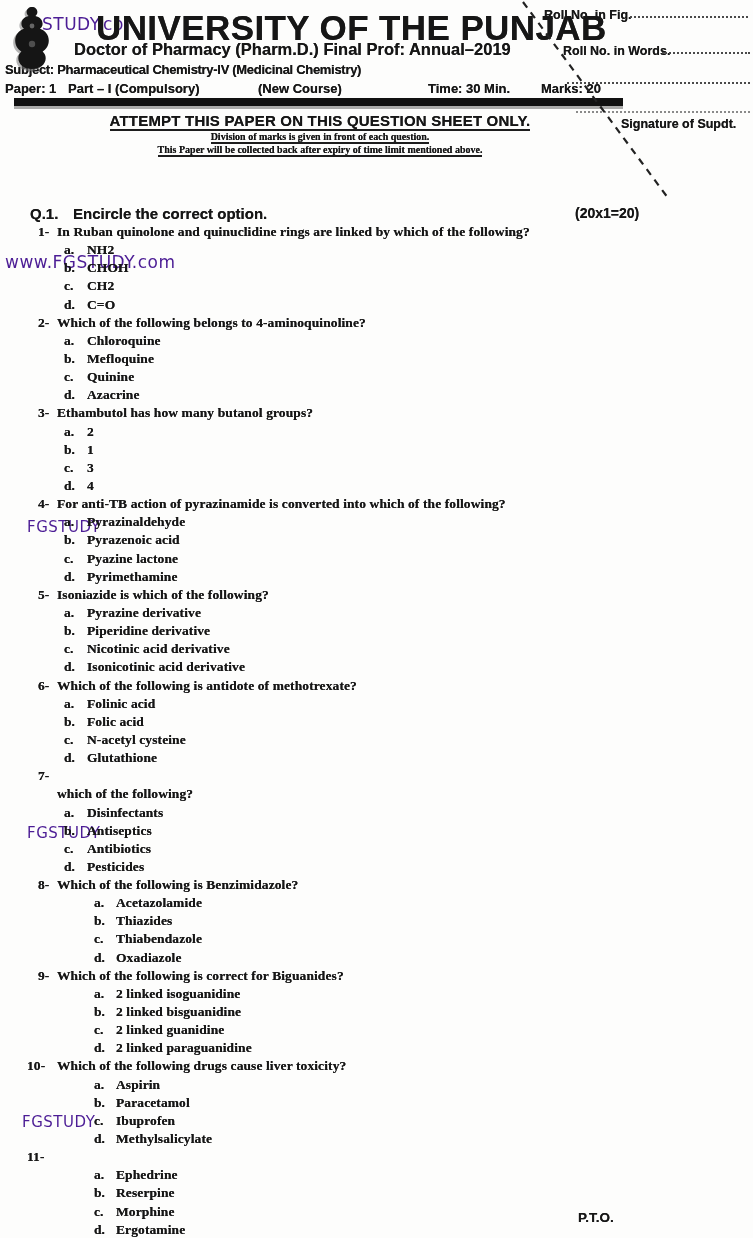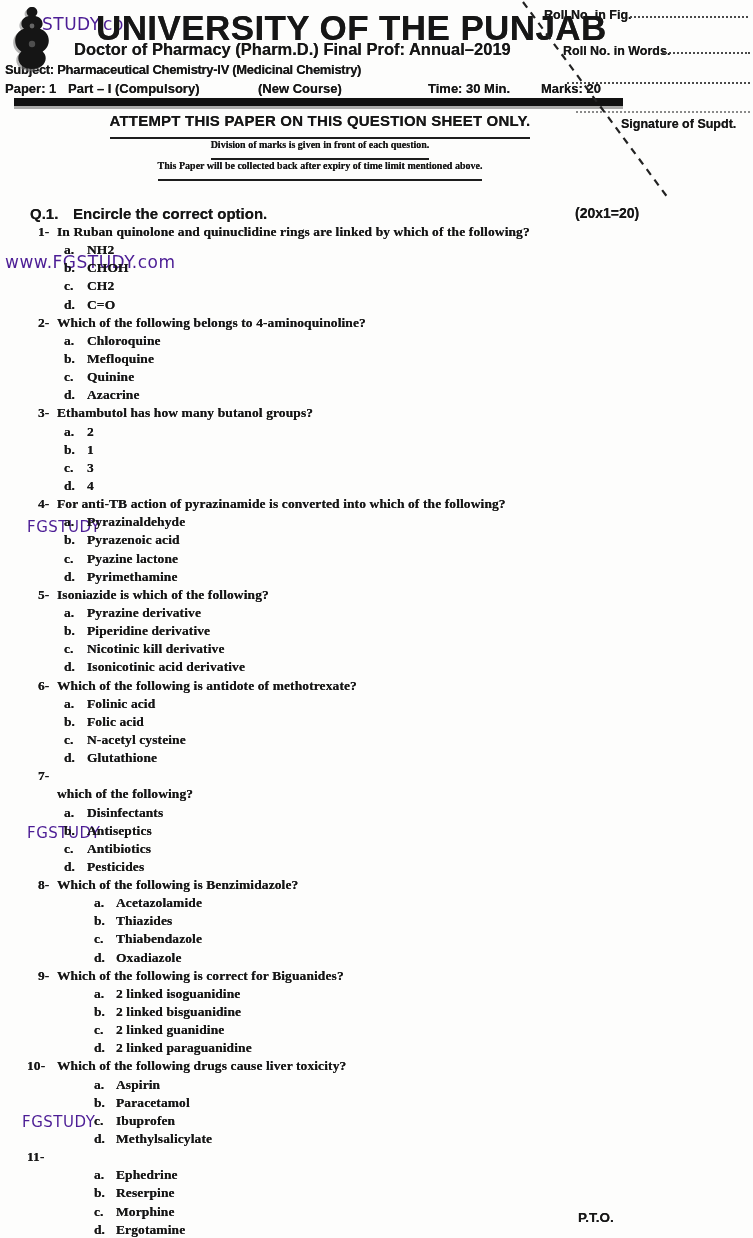--- a/index.html
+++ b/index.html
@@ -25,21 +25,21 @@
   .bar { left:14px; top:98px; width:609px; height:8px; background:#111;
          box-shadow:0 3px 0 rgba(70,70,70,.45); }
 
   
   .roll-label { font-size:12.5px; font-weight:700; white-space:nowrap; }
   .dotline { position:absolute; border-bottom:2px dotted #4a4a4a; height:0; }
   .dotline.light { border-bottom-color:#8a8a8a; }
 
   
   .instr { left:20px; top:112px; width:600px; text-align:center; z-index:2; }
-  .instr .u { display:inline-block; border-bottom:2.2px solid #1d1d1d; padding-bottom:8px; }
+  .instr .u { display:inline-block; border-bottom:2.2px solid #1d1d1d; padding-bottom:0; }
   .instr .l1 { font-size:15px; font-weight:700; letter-spacing:.2px; }
   .instr .l2, .instr .l3 { font-size:10px; font-weight:700; margin-top:0;font-family:Liberation Serif, serif; }
 
   
   .qhead { top:205px; font-size:15px; font-weight:700; white-space:nowrap; z-index:2; }
 
   
   .qwrap { position:absolute; left:0; top:224px; width:753px; z-index:2;
            font-family:"Liberation Serif", serif; font-weight:700; font-size:13.5px;
            letter-spacing:.1px; }
@@ -205,21 +205,21 @@
         <div class="qline opt">
           <span class="letter">a.</span>
           <span class="otext">Pyrazine derivative</span>
         </div>
         <div class="qline opt">
           <span class="letter">b.</span>
           <span class="otext">Piperidine derivative</span>
         </div>
         <div class="qline opt">
           <span class="letter">c.</span>
-          <span class="otext">Nicotinic kill derivative</span>
+          <span class="otext">Nicotinic acid derivative</span>
         </div>
         <div class="qline opt">
           <span class="letter">d.</span>
           <span class="otext">Isonicotinic acid derivative</span>
         </div>
       </div>
       <div class="q">
         <div class="qline">
           <span class="num">6-</span>
           <span class="qtext">Which of the following is antidote of methotrexate?</span>

